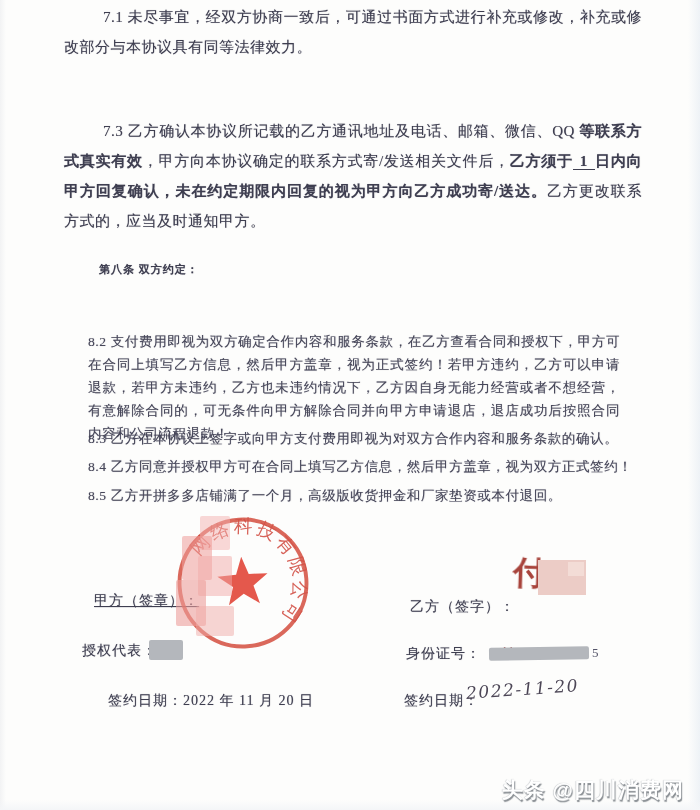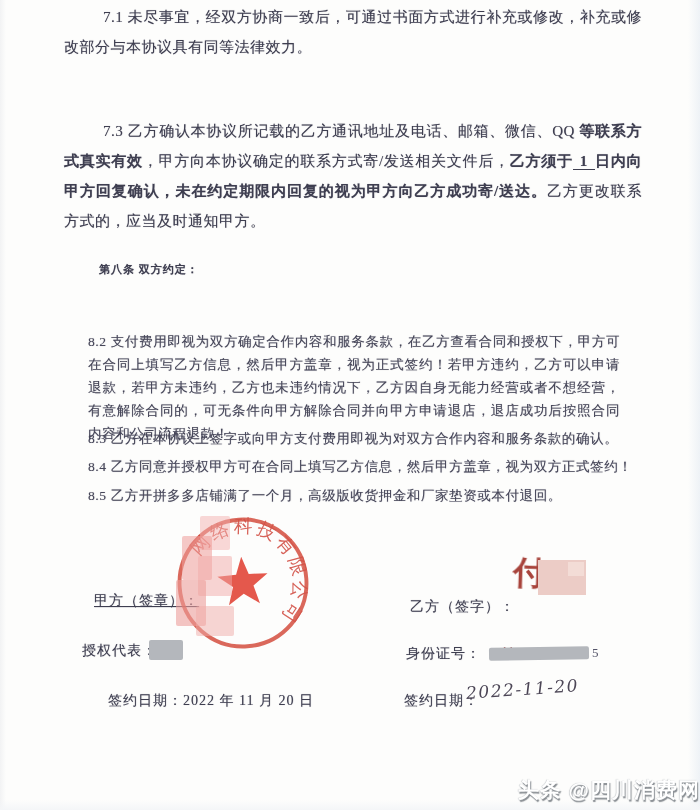--- a/index.html
+++ b/index.html
@@ -71,21 +71,21 @@
   .sb5{left:196px;top:606px;width:38px;height:30px;background:rgba(240,172,168,.5);}
 
   
   .sig-fu{position:absolute;left:513px;top:551px;font-size:33px;font-weight:bold;
     color:#a8443c;transform:rotate(2deg);filter:blur(.3px);}
   .sig-redact{position:absolute;left:538px;top:560px;width:48px;height:35px;
     background:#ecccc6;}
   .sig-redact-inner{position:absolute;right:2px;top:2px;width:16px;height:14px;
     background:#f3dcd6;}
 
-  .watermark{position:absolute;right:0;bottom:6px;font-size:21px;font-weight:bold;
+  .watermark{position:absolute;right:16px;bottom:6px;font-size:21px;font-weight:bold;
     font-family:"Liberation Sans","DejaVu Sans",sans-serif;color:#ffffff;
     letter-spacing:1px;text-shadow:1px 1.5px 1px #888d92, -0.5px -0.5px 1px #b9bdc1;margin-top:16px;}
 </style>
 </head>
 <body>
 
 <div class="edge-left"></div>
 <div class="edge-right"></div>
 <div class="edge-bottom"></div>
 

